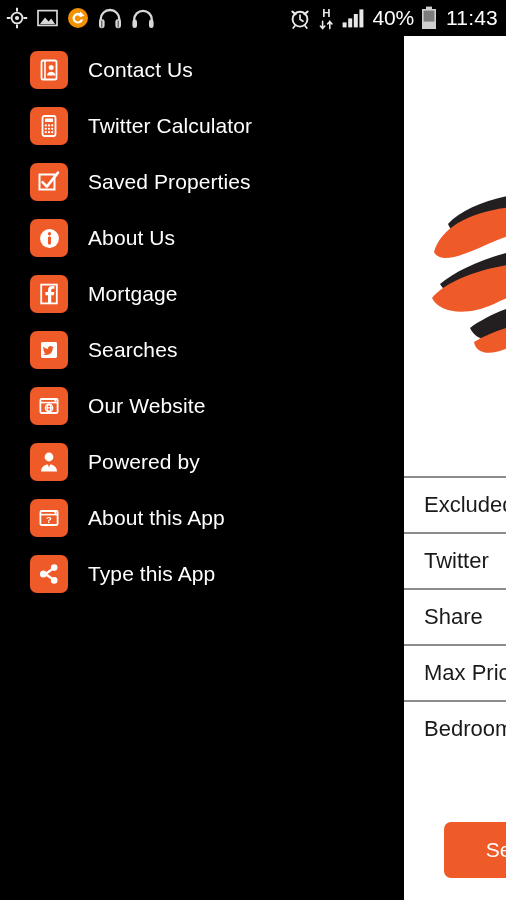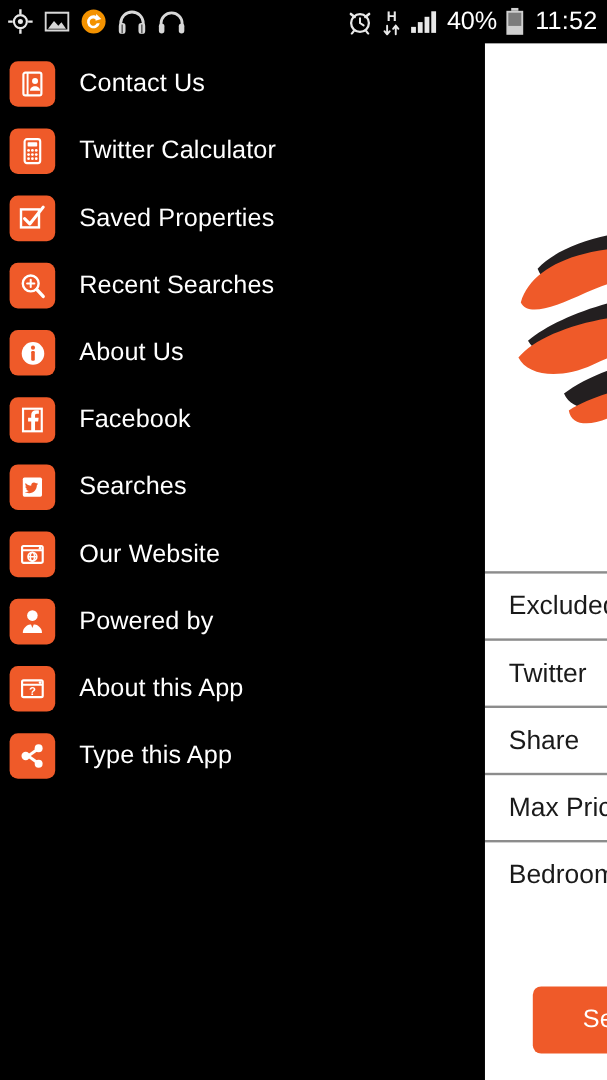--- a/index.html
+++ b/index.html
@@ -120,21 +120,21 @@
     height: 864px;
     background: #000000;
     z-index: 20;
     padding-top: 6px;
     box-sizing: border-box;
   }
   .drawer-item {
     height: 56px;
     display: flex;
     align-items: center;
-    padding-left: 8px;
+    padding-left: 30px;
     box-sizing: border-box;
     cursor: pointer;
   }
   .drawer-icon {
     width: 38px;
     height: 38px;
     border-radius: 7px;
     background: #ef5a29;
     flex: 0 0 38px;
     display: flex;
@@ -227,51 +227,40 @@
   <div class="drawer-item">
     <span class="drawer-icon">
       <svg width="26" height="26" viewBox="0 0 26 26" aria-hidden="true">
         <rect x="3.5" y="5.5" width="15" height="15" fill="none" stroke="#fff" stroke-width="2"></rect>
         <path d="M6.5 13.2 L10.8 17.6 L22 3.6" fill="none" stroke="#fff" stroke-width="2.6" stroke-linecap="round" stroke-linejoin="round"></path>
       </svg>
     </span>
     <span class="drawer-label">Saved Properties</span>
   </div>
 
-  <div class="drawer-item">
-    <span class="drawer-icon">
-      <svg width="25" height="25" viewBox="0 0 25 25" aria-hidden="true">
-        <circle cx="10.6" cy="10.2" r="6.6" fill="none" stroke="#fff" stroke-width="2"></circle>
-        <line x1="10.6" y1="7.2" x2="10.6" y2="13.2" stroke="#fff" stroke-width="1.7" stroke-linecap="round"></line>
-        <line x1="7.6" y1="10.2" x2="13.6" y2="10.2" stroke="#fff" stroke-width="1.7" stroke-linecap="round"></line>
-        <line x1="15.6" y1="15.2" x2="21" y2="21" stroke="#fff" stroke-width="2.8" stroke-linecap="round"></line>
-      </svg>
-    </span>
-    <span class="drawer-label">Recent Searches</span>
-  </div>
 
   <div class="drawer-item">
     <span class="drawer-icon">
       <svg width="25" height="25" viewBox="0 0 25 25" aria-hidden="true">
         <circle cx="12.5" cy="12.5" r="9.4" fill="#fff"></circle>
         <circle cx="12.5" cy="7.7" r="1.7" fill="#ef5a29"></circle>
         <rect x="11" y="10.6" width="3" height="8" rx="1" fill="#ef5a29"></rect>
       </svg>
     </span>
     <span class="drawer-label">About Us</span>
   </div>
 
   <div class="drawer-item">
     <span class="drawer-icon">
       <svg width="24" height="24" viewBox="0 0 24 24" aria-hidden="true">
         <rect x="4.2" y="2.6" width="15.6" height="18.8" fill="none" stroke="#fff" stroke-width="1.8"></rect>
         <path d="M14.2 21.4 V13.2 h2.6 l0.4-3.1 h-3 V8.3 c0-0.9 0.3-1.5 1.6-1.5 h1.6 V4 c-0.3 0-1.3-0.1-2.4-0.1 -2.4 0-4 1.5-4 4.1 v2.1 H8.4 v3.1 h2.6 v8.2 z" fill="#fff"></path>
       </svg>
     </span>
-    <span class="drawer-label">Facebook</span>
+    <span class="drawer-label">Mortgage</span>
   </div>
 
   <div class="drawer-item">
     <span class="drawer-icon">
       <svg width="24" height="24" viewBox="0 0 24 24" aria-hidden="true">
         <rect x="4" y="4" width="16" height="16" rx="1.4" fill="#fff"></rect>
         <path d="M16.8 9.1c-0.4 0.2-0.9 0.3-1.3 0.4 0.5-0.3 0.8-0.7 1-1.3 -0.4 0.3-0.9 0.5-1.5 0.6 -0.4-0.5-1-0.8-1.7-0.8 -1.3 0-2.3 1-2.3 2.3 0 0.2 0 0.4 0.1 0.5 -1.9-0.1-3.6-1-4.7-2.4 -0.2 0.3-0.3 0.7-0.3 1.2 0 0.8 0.4 1.5 1 1.9 -0.4 0-0.7-0.1-1-0.3 0 1.1 0.8 2.1 1.8 2.3 -0.2 0.1-0.4 0.1-0.6 0.1 -0.2 0-0.3 0-0.4-0.1 0.3 0.9 1.1 1.6 2.1 1.6 -0.8 0.6-1.8 1-2.8 1 -0.2 0-0.4 0-0.5 0 1 0.6 2.2 1 3.5 1 4.2 0 6.5-3.5 6.5-6.5 0-0.1 0-0.2 0-0.3 0.4-0.3 0.8-0.7 1.1-1.2z" fill="#ef5a29"></path>
       </svg>
     </span>
     <span class="drawer-label">Searches</span>
@@ -411,16 +400,16 @@
     <span id="battery-pct">40%</span>
 
     <span class="sb-icon">
       <svg width="16" height="24" viewBox="0 0 16 24" aria-hidden="true">
         <rect x="5" y="0.6" width="6" height="2.4" fill="#cfcfcf"></rect>
         <rect x="1" y="3" width="14" height="20" fill="#cfcfcf"></rect>
         <rect x="2.6" y="4.6" width="10.8" height="11" fill="#7c7c7c"></rect>
       </svg>
     </span>
 
-    <span id="clock">11:52</span>
+    <span id="clock">11:43</span>
 
   </div>
 </div>
 
 </body></html>

